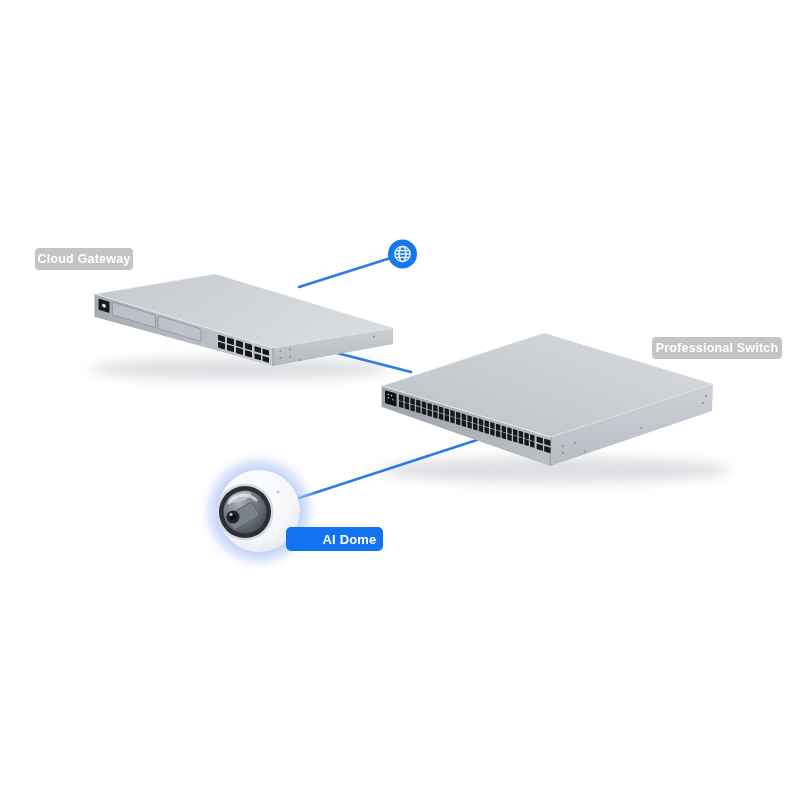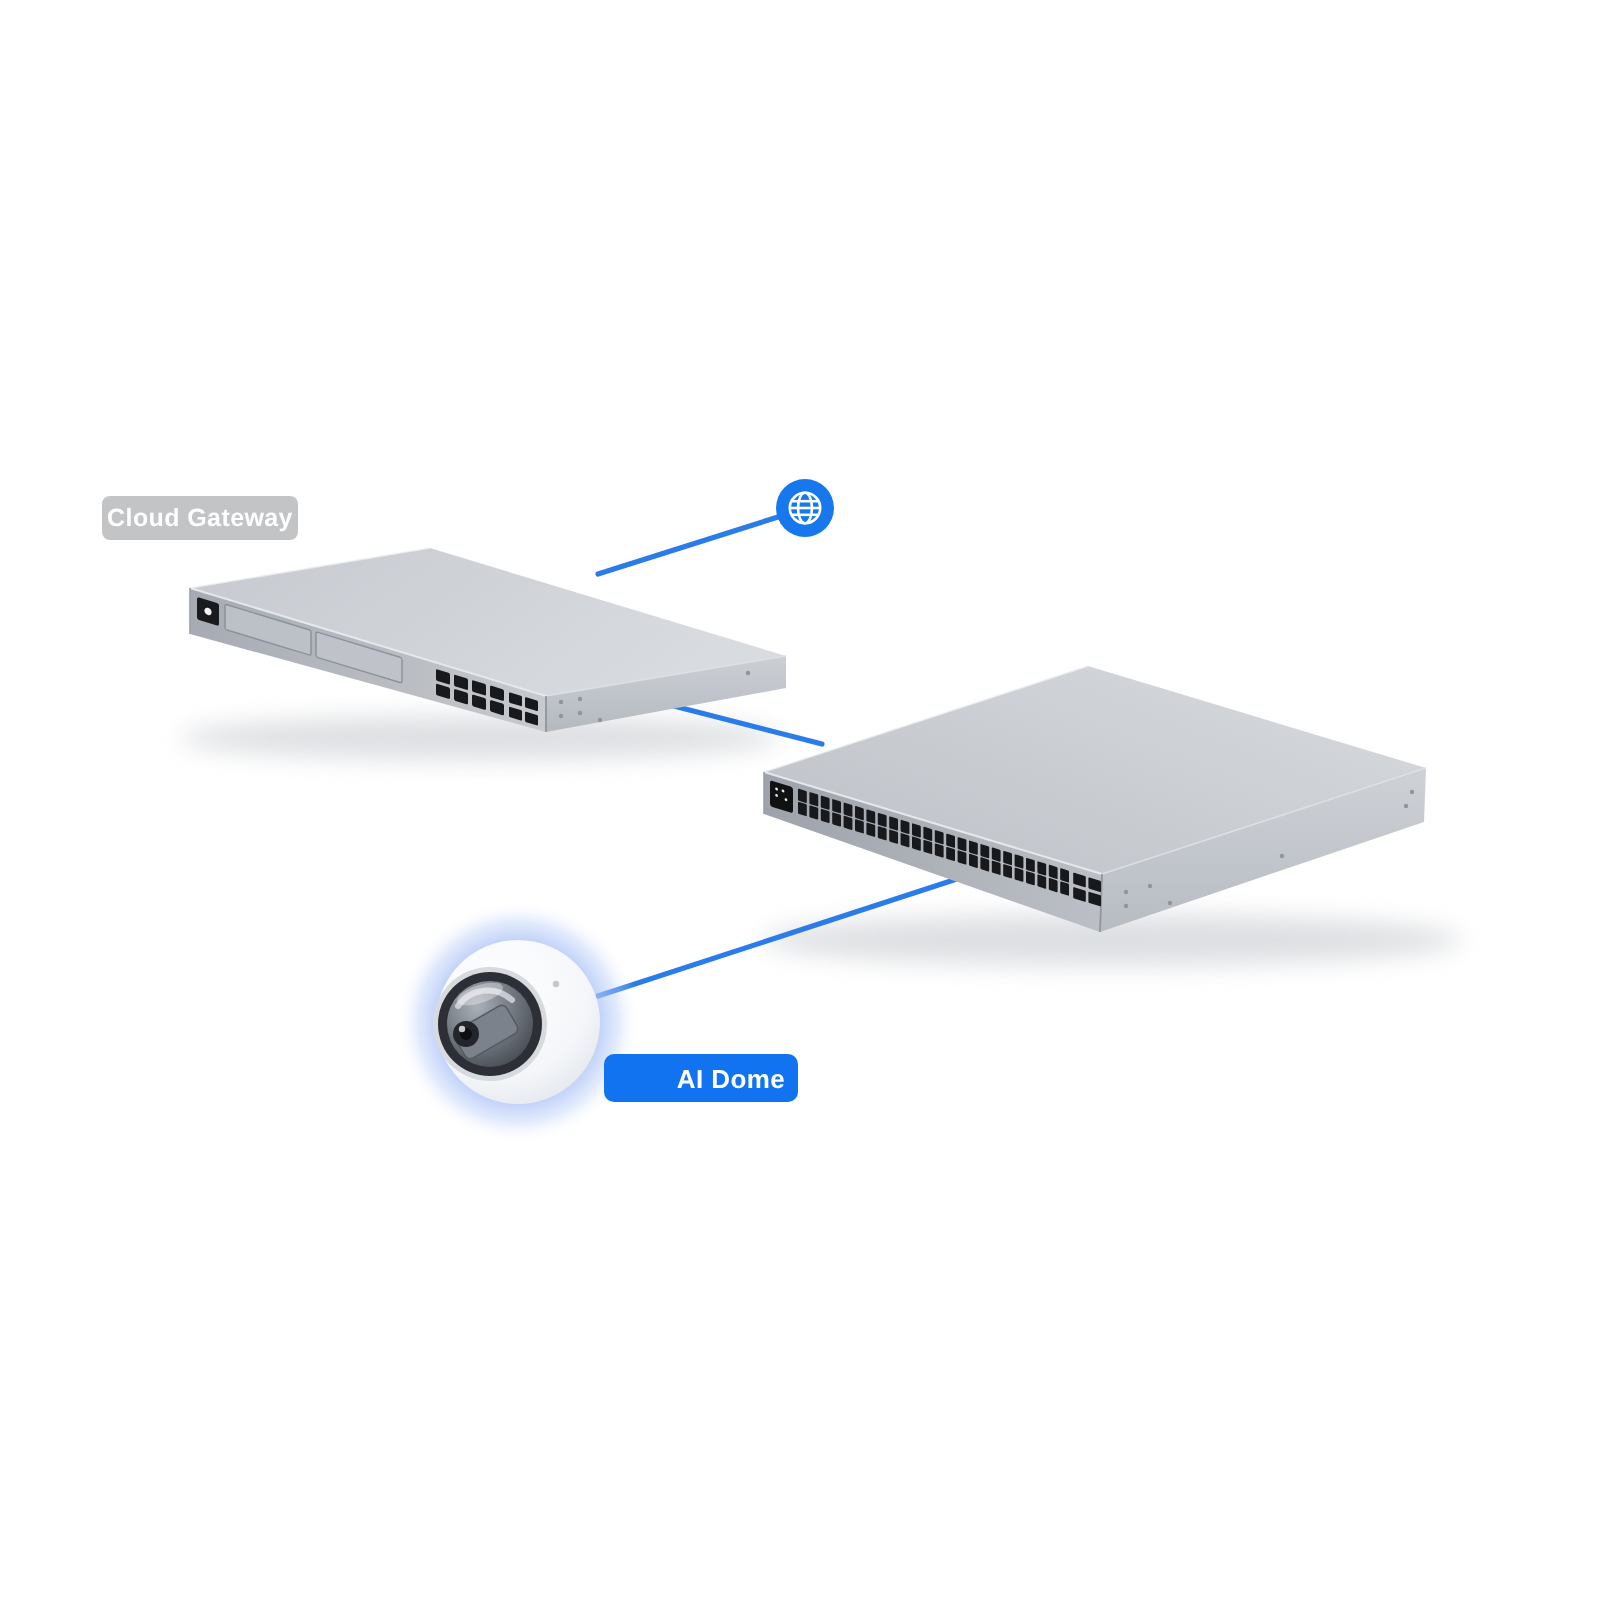--- a/index.html
+++ b/index.html
@@ -4,21 +4,21 @@
 <style>
   html,body { margin:0; padding:0; background:#ffffff; }
   .stage {
     position:relative; width:800px; height:800px; background:#ffffff;
     overflow:hidden; font-family:"Liberation Sans", sans-serif;
   }
   .stage svg { position:absolute; left:0; top:0; }
   .badge {
     position:absolute; display:flex; align-items:center; justify-content:center;
     color:#ffffff; font-weight:bold; font-size:12.5px; letter-spacing:0.2px;
-    border-radius:4px; white-space:nowrap; user-select:none;margin-left:16px;
+    border-radius:4px; white-space:nowrap; user-select:none;
   }
   .badge-gray { background:#c3c4c6; }
   .badge-blue { background:#1173f0; border-radius:5px;padding-left:30px; }
   #badge-gateway { left:35px;  top:248px; width:98px;  height:22px; }
   #badge-switch  { left:652px; top:337px; width:130px; height:22px; }
   #badge-camera  { left:286px; top:527px; width:67px;  height:24px; font-size:13px; }
 </style>
 </head>
 <body>
 
@@ -219,18 +219,21 @@
         <circle cx="231" cy="514.5" r="1.6" fill="#d9dde2" opacity="0.9"></circle>
         <ellipse cx="240" cy="497" rx="12" ry="4.5" transform="rotate(-18 240 497)" fill="#ffffff" opacity="0.35"></ellipse>
       </g>
     </g>
   </svg>
 
   <div id="badge-gateway" class="badge badge-gray">
     <span>Cloud Gateway</span>
   </div>
 
+  <div id="badge-switch" class="badge badge-gray">
+    <span>Professional Switch</span>
+  </div>
 
   <div id="badge-camera" class="badge badge-blue">
     <span>AI Dome</span>
   </div>
 
 </div>
 
 </body></html>

